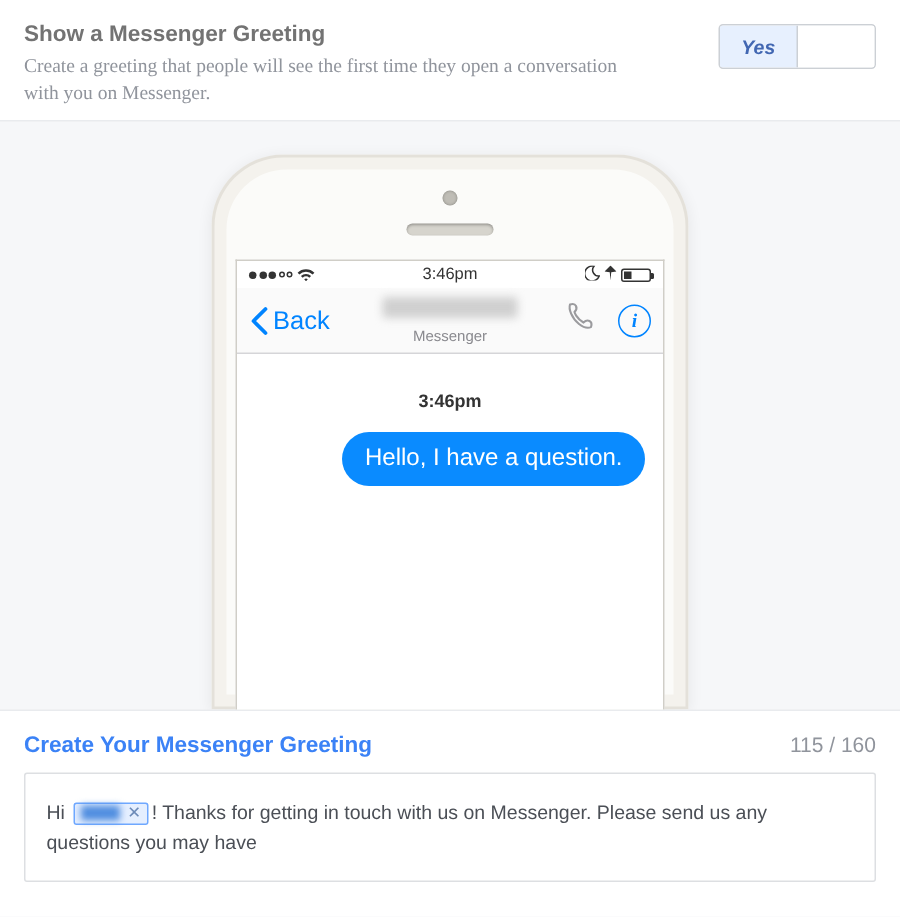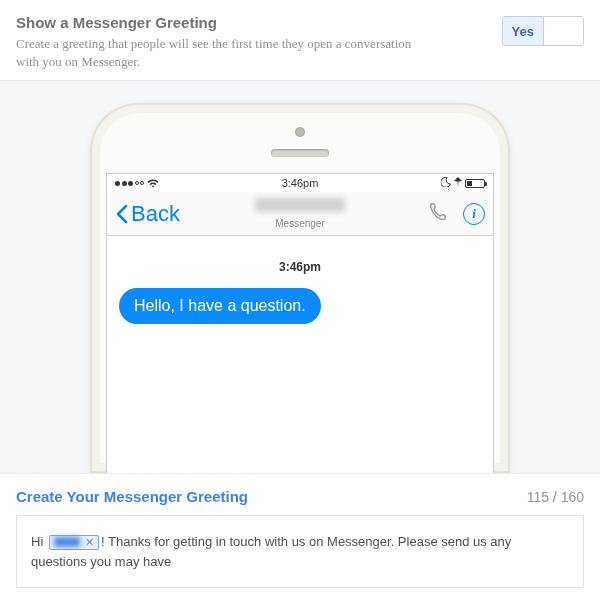--- a/index.html
+++ b/index.html
@@ -28,23 +28,24 @@
     font-size: 13px;
     color: #90949c;
     line-height: 1.35;
     font-family: Liberation Serif, serif;
   }
   .toggle {
     display: flex;
     border: 1px solid #ccd0d5;
     border-radius: 3px;
     overflow: hidden;
-    width: 82px;
+    width: 105px;
     height: 30px;
     margin-top: 2px;
+    font-style: italic;
   }
   .toggle-half {
     flex: 1;
     display: flex;
     align-items: center;
     justify-content: center;
     font-size: 13px;
     font-weight: 600;
     cursor: pointer;
   }
@@ -61,21 +62,21 @@
     background: #f6f7f9;
     border-top: 1px solid #e9ebee;
     border-bottom: 1px solid #e9ebee;
     display: flex;
     justify-content: center;
     padding: 22px 0 0 0;
     height: 394px;
     overflow: hidden;
   }
   .phone {
-    width: 420px;
+    width: 318px;
     background: #f4f2ed;
     border-radius: 48px 48px 0 0;
     padding: 10px;
     box-shadow: 0 2px 10px rgba(0,0,0,0.07), inset 0 0 0 2px #e4e1da;
   }
   .phone-inner {
     background: #fbfbf9;
     border-radius: 40px 40px 0 0;
     padding-top: 14px;
     height: 100%;
@@ -132,21 +133,21 @@
     height: 44px;
     border-bottom: 1px solid #d5d5d8;
     display:flex;
     align-items:center;
     padding: 0 8px;
     position:relative;
     background:#fafafa;
   }
   .nav-back {
     display:flex; align-items:center; gap:2px;
-    color:#0084ff; font-size:22px; cursor:pointer;
+    color:#0084ff; font-size:17px; cursor:pointer;
   }
   .nav-back svg { width:14px; height:20px; }
   .nav-center {
     position:absolute; left:0; right:0; text-align:center; pointer-events:none;
   }
   .nav-title-blur {
     display:inline-block; width:90px; height:14px;
     background: #d0d0d0; filter: blur(3px); border-radius:2px;
     margin-bottom:1px;
   }
@@ -155,21 +156,21 @@
     margin-left:auto; display:flex; align-items:center; gap:14px;
   }
   .call-icon svg { width:22px; height:22px; }
   .info-icon {
     width:22px; height:22px; border:1.5px solid #0084ff; border-radius:50%;
     display:flex; align-items:center; justify-content:center;
     color:#0084ff; font-family: Georgia, serif; font-style:italic; font-size:13px; font-weight:600;
   }
   .chat-body { padding: 24px 12px; }
   .chat-time { text-align:center; font-size:12px; color:#333; font-weight:600; margin-bottom:14px;}
-  .bubble-row { display:flex; }
+  .bubble-row { display:flex; justify-content:flex-end; }
   .bubble {
     background:#0a8bff; color:#fff; font-size:16px;
     padding:9px 15px; border-radius:19px; max-width:230px;
   }
 
   .greeting-section { padding: 14px 16px 0 16px; }
   .greeting-header {
     display:flex; justify-content:space-between; align-items:baseline;
     margin-bottom:10px;
   }

